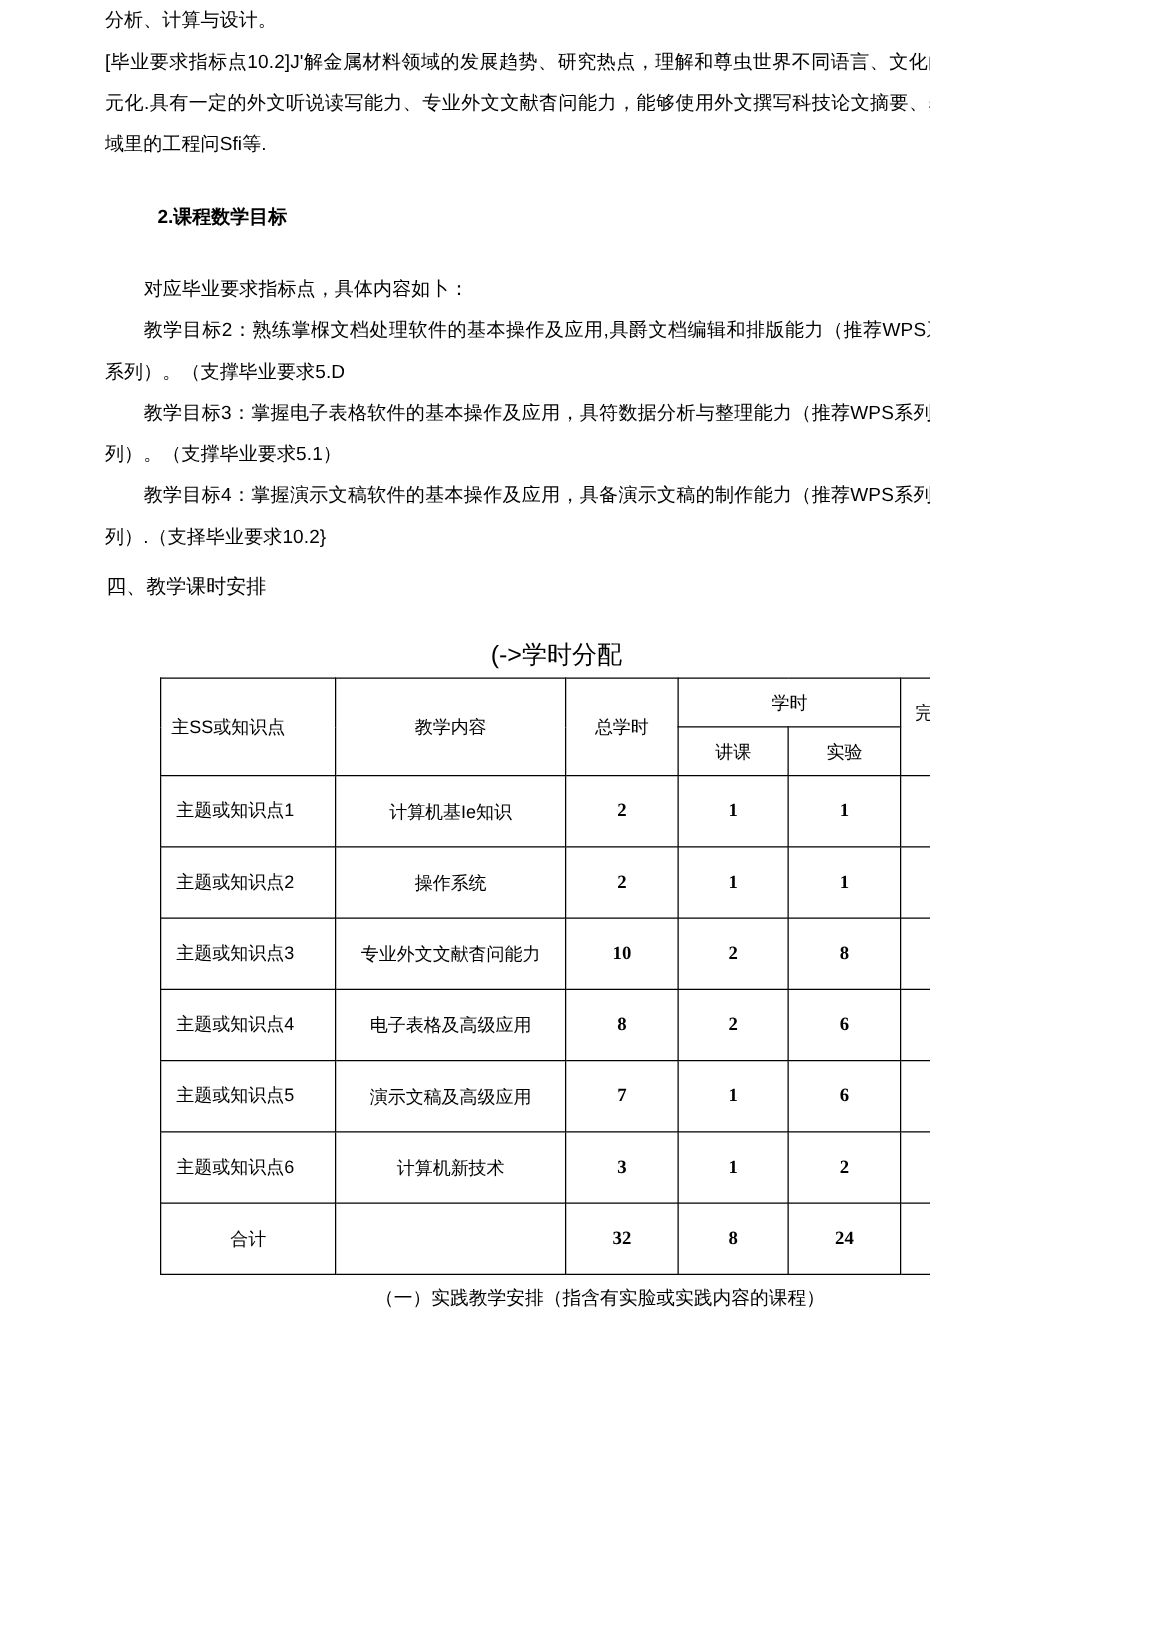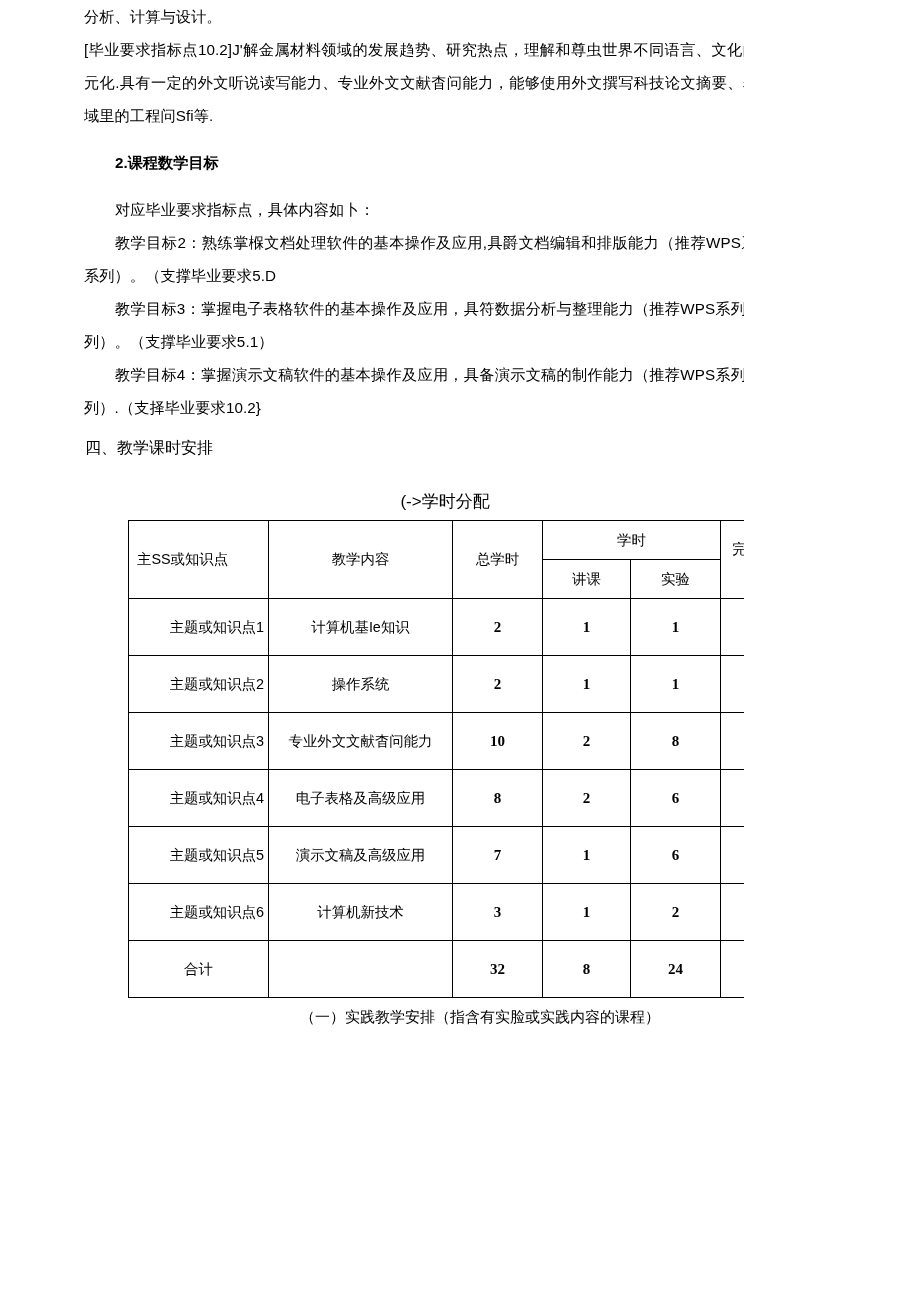--- a/index.html
+++ b/index.html
@@ -34,35 +34,35 @@
     letter-spacing: 0.1px;
     margin: 0;
   }
   .para.indent {
     text-indent: 31px;
   }
   .heading-sub {
     font-size: 15.2px;
     font-weight: bold;
     line-height: 33px;
-    margin: 0;
+    margin: 11px;
     padding-left: 31px;
   }
   .heading-main {
     font-size: 16px;
     line-height: 34px;
     margin: 1px;
   }
   .spacer-sm { height: 14px; }
   .spacer-xs { height: 6px; }
   .spacer-md { height: 22px; }
 
   
   .table-caption {
-    font-size: 17px;
+    font-size: 20px;
     text-align: center;
     line-height: 28px;
     margin: 0;
     padding-right: 30px;
   }
   .table-footnote {
     font-size: 15px;
     text-align: center;
     line-height: 30px;
     margin: 4px;
@@ -89,22 +89,22 @@
     height: 38px;
   }
   .col-topic   { width: 140px; }
   .col-content { width: 184px; }
   .col-total   { width: 90px;  }
   .col-lecture { width: 88px;  }
   .col-lab     { width: 90px;  }
   .col-goal    { width: 124px; }
 
   td.topic-cell {
-    text-align: right;
-    padding-left: 0;
+    text-align: left;
+    padding-left: 12px;
     height: 56px;
     line-height: 20px;
   }
   td.content-cell {
     text-align: center;
     height: 56px;
   }
   td.num-cell {
     text-align: center;
     font-weight: bold;

